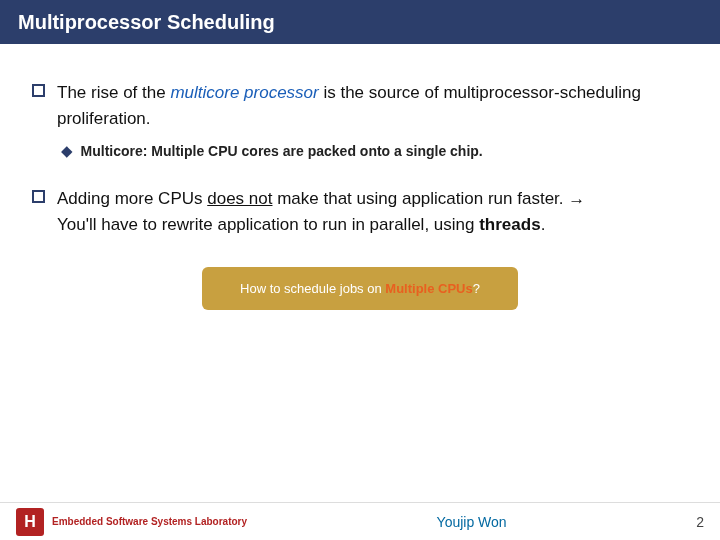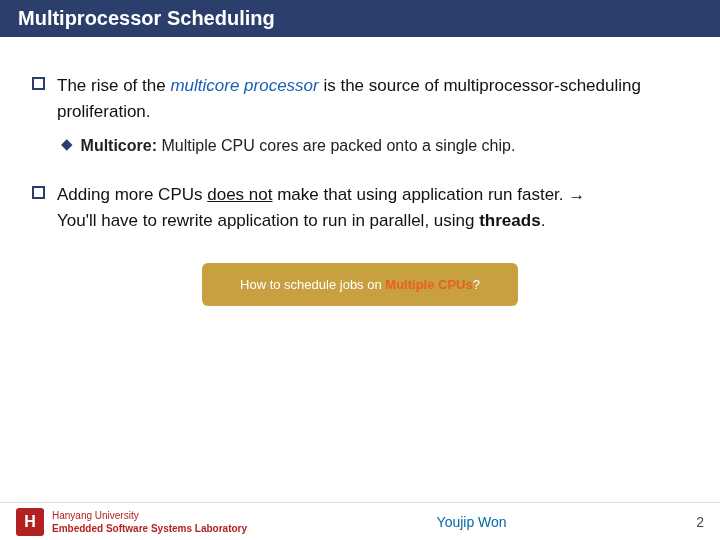--- a/index.html
+++ b/index.html
@@ -12,21 +12,21 @@
       overflow: hidden;
       position: relative;
     }
 
     .header {
       background: #2c3e6b;
       color: #fff;
       padding: 10px 18px;
       font-size: 20px;
       font-weight: bold;
-      height: 37px;
+      height: 44px;
       display: flex;
       align-items: center;
     }
 
     .content {
       padding: 36px 32px 10px 32px;
     }
 
     .bullet-item {
       display: flex;
@@ -64,23 +64,24 @@
 
     .diamond {
       color: #2c3e6b;
       font-size: 15px;
       margin-right: 8px;
       margin-top: 1px;
       flex-shrink: 0;
     }
 
     .sub-text {
-      font-size: 16px;
+      font-size: 14px;
       color: #222;
       line-height: 1.5;
+      font-weight: bold;
     }
 
     .second-bullet {
       margin-top: 24px;
     }
 
     .underline {
       text-decoration: underline;
       text-align: right;
     }
@@ -203,19 +204,18 @@
   </div>
 
 </div>
 
 <div class="footer">
   <div class="footer-logo">
     <div class="logo-box">
       <span class="logo-h">H</span>
     </div>
     <div class="footer-lab-text">
-      <div>Hanyang University</div>
       <div class="lab-name">Embedded Software Systems Laboratory</div>
     </div>
   </div>
   <div class="footer-author">Youjip Won</div>
   <div class="footer-page">2</div>
 </div>
 
 </body></html>

